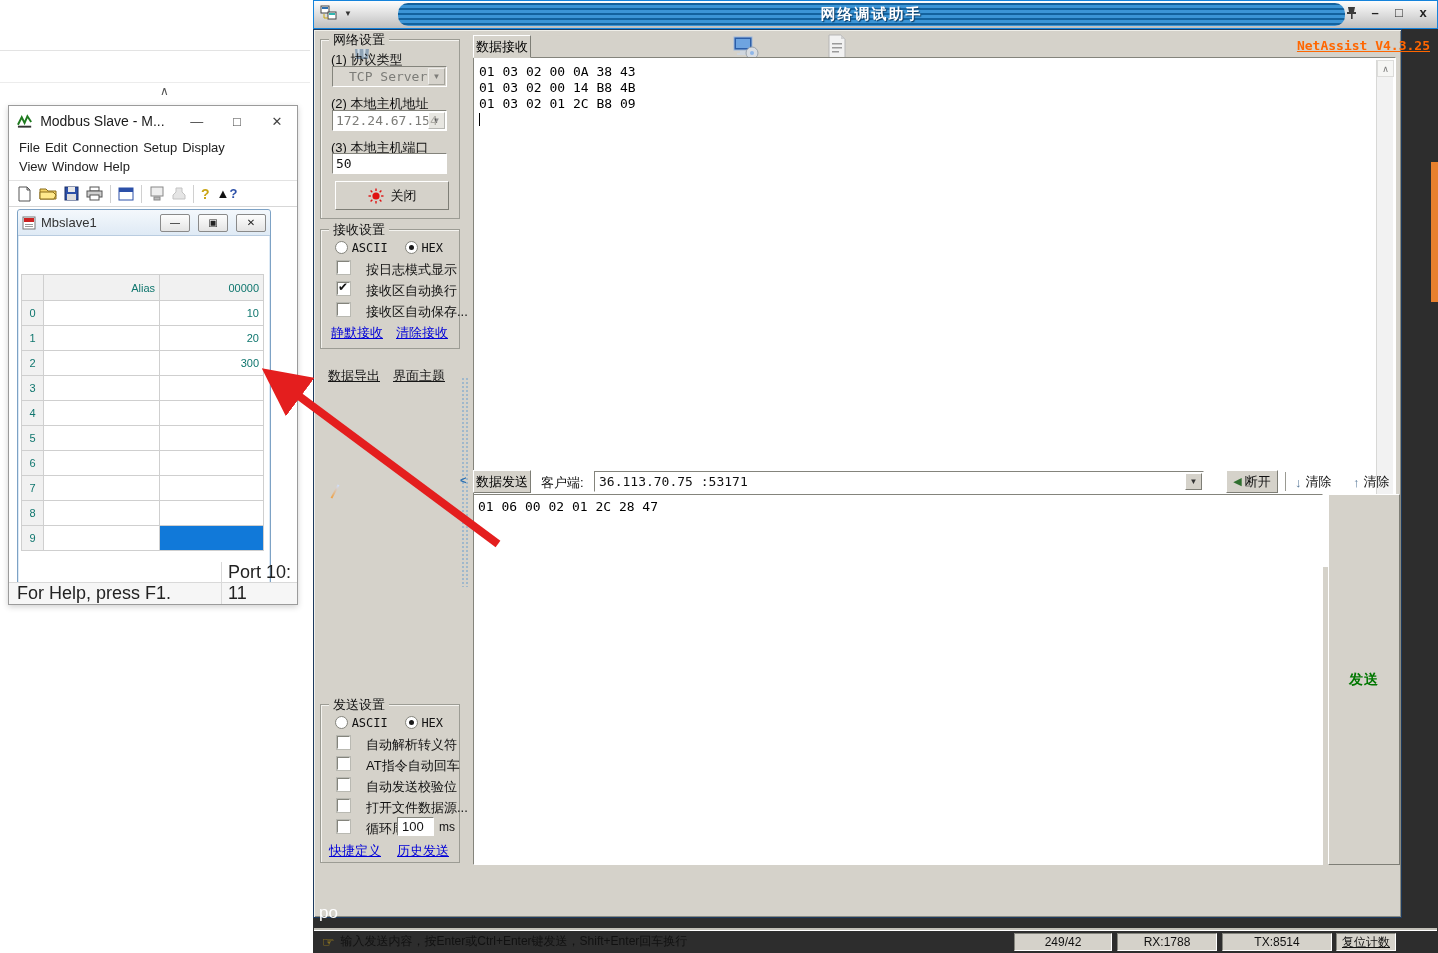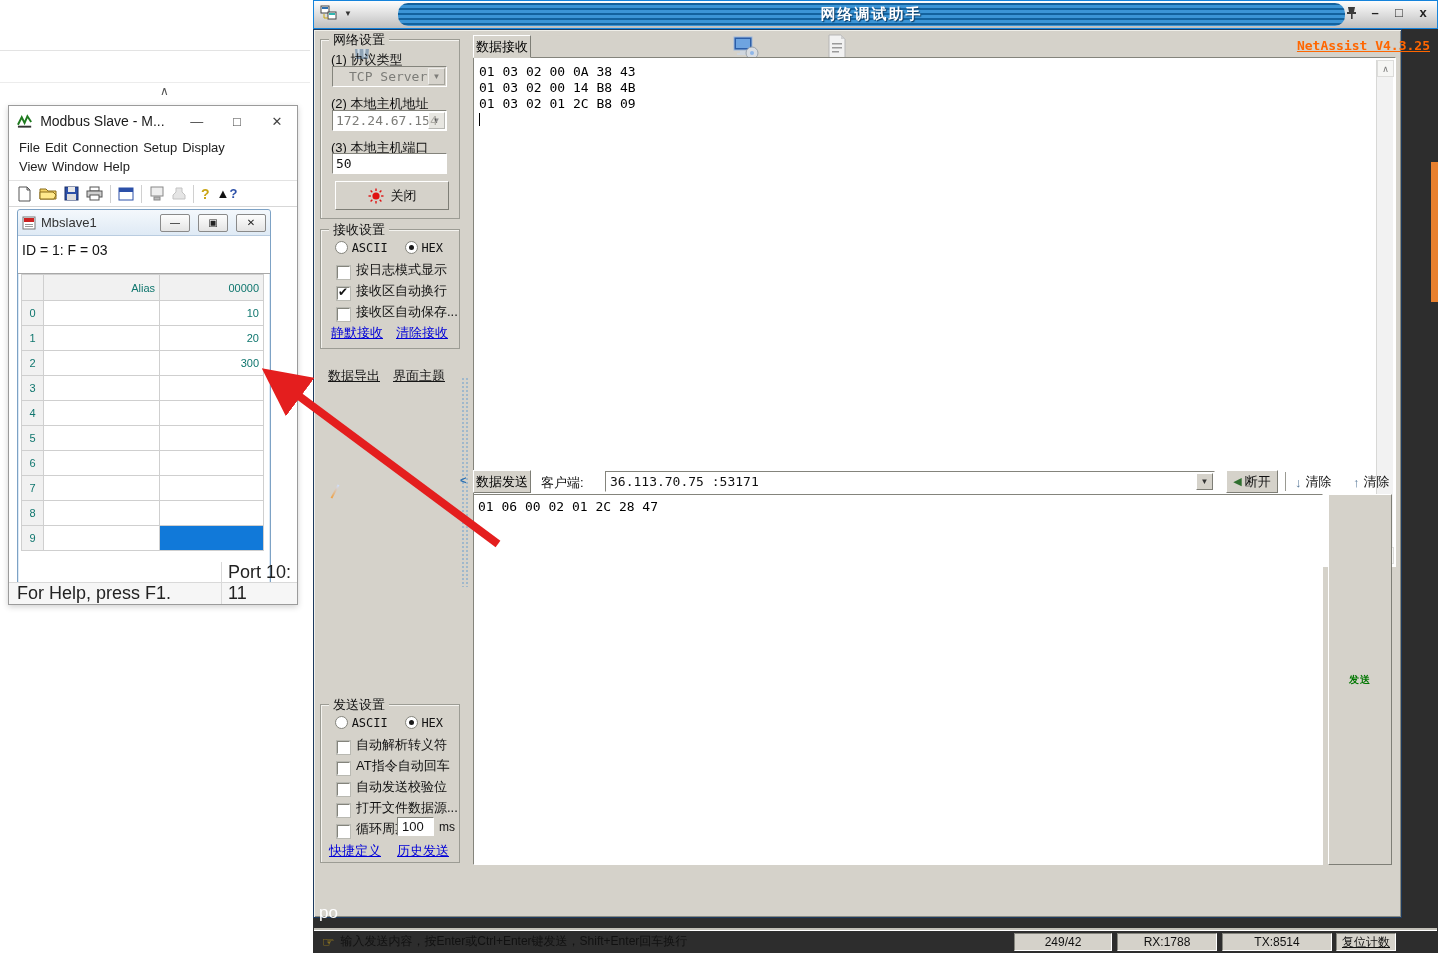--- a/index.html
+++ b/index.html
@@ -64,36 +64,36 @@
 
   
   #na{left:32px;top:64px;width:1089px;height:889px;background:#d5d2ca;border:1px solid #1d3a5f;box-shadow:inset 1px 1px 0 #f0efe9, inset -1px -1px 0 #8a8a80;font-size:13px}
   #na-title{position:absolute;left:1px;top:1px;right:1px;height:27px;background:linear-gradient(#fdfdfd,#bfbfbf)}
   #na-stripes{position:absolute;left:84px;right:92px;top:2px;bottom:2px;border-radius:10px;background:repeating-linear-gradient(180deg,#13629e 0 2px,#3c95d6 2px 5px);display:flex;align-items:center;justify-content:center}
   #na-stripes .t{color:#fff;font-size:15px;font-weight:bold;letter-spacing:2px;text-shadow:1px 1px 1px #0a3a63}
   #na-sys{position:absolute;left:6px;top:4px;display:flex;align-items:center;gap:6px}
   #na-caps{position:absolute;right:6px;top:4px;display:flex;align-items:center;gap:8px}
   .na-capbtn{color:#222;font-size:13px;font-weight:bold;width:16px;text-align:center}
   #na-ver{position:absolute;right:8px;top:38px;color:#ff6600;font-weight:bold;text-decoration:underline;font-family:"DejaVu Sans Mono",monospace;font-size:13px}
-  .cbline{position:absolute;left:16px;display:flex;align-items:flex-end;gap:6px}
+  .cbline{position:absolute;left:16px;display:flex;align-items:flex-start;gap:16px}
 
   #splitter{position:absolute;left:147px;top:32px;width:10px;bottom:24px}
   #split-handle{position:absolute;left:1px;top:345px;width:7px;height:210px;background:radial-gradient(#9fb8cc 28%,transparent 30%) 0 0/4px 4px}
   #split-arrow{position:absolute;left:0px;top:442px;color:#2b6fb0;font-weight:bold;font-size:11px}
 
   #rx-box{position:absolute;left:160px;top:57px;width:923px;height:510px}
   #rx-text{position:absolute;left:2px;top:2px;right:19px;bottom:2px;background:#fff;padding:4px 3px;font-size:13px;line-height:16px;white-space:pre;color:#000}
   .vsb{position:absolute;right:2px;top:2px;bottom:2px;width:17px;background:#f2f2f2;border-left:1px solid #d8d8d6}
   .vsb .up,.vsb .dn{position:absolute;left:0;width:17px;height:17px;background:#f6f6f4;border:1px solid #dcdcda;color:#777;font-size:9px;display:flex;align-items:center;justify-content:center}
   .vsb .up{top:0}.vsb .dn{bottom:0}
 
   #send-row{position:absolute;left:160px;top:470px;height:24px;right:6px}
   #tx-box{position:absolute;left:160px;top:494px;width:850px;height:371px}
   #tx-text{position:absolute;inset:0;background:#fff;padding:4px 4px;font-size:13px;color:#000;white-space:pre}
-  #send-btn{position:absolute;left:1015px;top:494px;width:64px;height:371px;display:flex;align-items:center;justify-content:center;color:#007700;font-weight:bold;font-size:10px;letter-spacing:1px}
+  #send-btn{position:absolute;left:1015px;top:494px;width:72px;height:371px;display:flex;align-items:center;justify-content:center;color:#007700;font-weight:bold;font-size:14px;letter-spacing:1px}
 
   #na-status{position:absolute;left:1px;right:1px;bottom:1px;height:22px;border-top:1px solid #fff;box-shadow:0 -2px 0 #c2c0b8;display:flex;align-items:center;font-size:12px;color:#111}
   .spanel{position:absolute;top:2px;height:18px;border:1px solid;border-color:#84847c #fff #fff #84847c;display:flex;align-items:center;justify-content:center;font-size:12px;background:#d5d2ca}
 
   #orange-strip{left:1431px;top:162px;width:7px;height:140px;background:#e8802e;z-index:60}
   #arrow-overlay{position:absolute;left:0;top:0;z-index:50;pointer-events:none}
   #slash{left:21px;top:484px;width:2px;height:15px;background:linear-gradient(#cfe0ff,#f0a040);transform:rotate(28deg)}
   #po{left:6px;top:903px;color:#fff;font-size:17px}
 </style>
 </head>
@@ -175,21 +175,20 @@
               <rect x="1" y="1" width="12" height="12" fill="#fff" stroke="#777"></rect>
               <rect x="2" y="2" width="10" height="4" fill="#cc2222"></rect>
               <rect x="3" y="8" width="8" height="1" fill="#999"></rect>
               <rect x="3" y="10" width="8" height="1" fill="#999"></rect>
             </svg>
           <span class="t">Mbslave1</span>
           <span class="docbtn">—</span>
           <span class="docbtn">▣</span>
           <span class="docbtn">✕</span>
         </div>
-        <div id="doc-head">ID = 1: F = 03</div>
         <table id="mb-table">
           <tbody>
               <tr>
             <th class="rh hdr"></th>
             <th class="ca hdr">Alias</th>
             <th class="cv hdr">00000</th>
           </tr>
           <tr>
                 <td class="rh">0</td>
                 <td class="ca"></td>
@@ -426,21 +425,21 @@
           <div class="up">∧</div>
           <div class="dn">∨</div>
         </div>
       </div>
 
       <div id="send-row">
         <div class="abs tab" style="left:0;top:0;width:58px;height:23px;border-bottom-color:#7e7e76">
             <span>数据发送</span>
           </div>
         <span class="abs lbl" style="left:68px;top:4px">客户端:</span>
-        <div class="abs sunken" style="left:132px;top:1px;width:610px;height:21px">
+        <div class="abs sunken" style="left:121px;top:1px;width:610px;height:21px">
           <span class="mono" style="position:absolute;left:4px;top:2px;font-size:13px;color:#111">36.113.70.75 :53171</span>
           <span class="combo-btn">▼</span>
         </div>
         <div class="abs raised" style="left:753px;top:0;width:52px;height:23px;display:flex;align-items:center;justify-content:center;gap:3px">
           <span style="color:#2f6f2f;font-size:11px">◀</span>
           <span class="lbl">断开</span>
         </div>
         <div class="abs" style="left:812px;top:2px;width:1px;height:19px;background:#9a9a92;box-shadow:1px 0 0 #fff"></div>
         <div class="abs" style="left:822px;top:3px;display:flex;align-items:center;gap:4px">
           <span style="color:#5a7a9a;font-weight:bold">↓</span>

